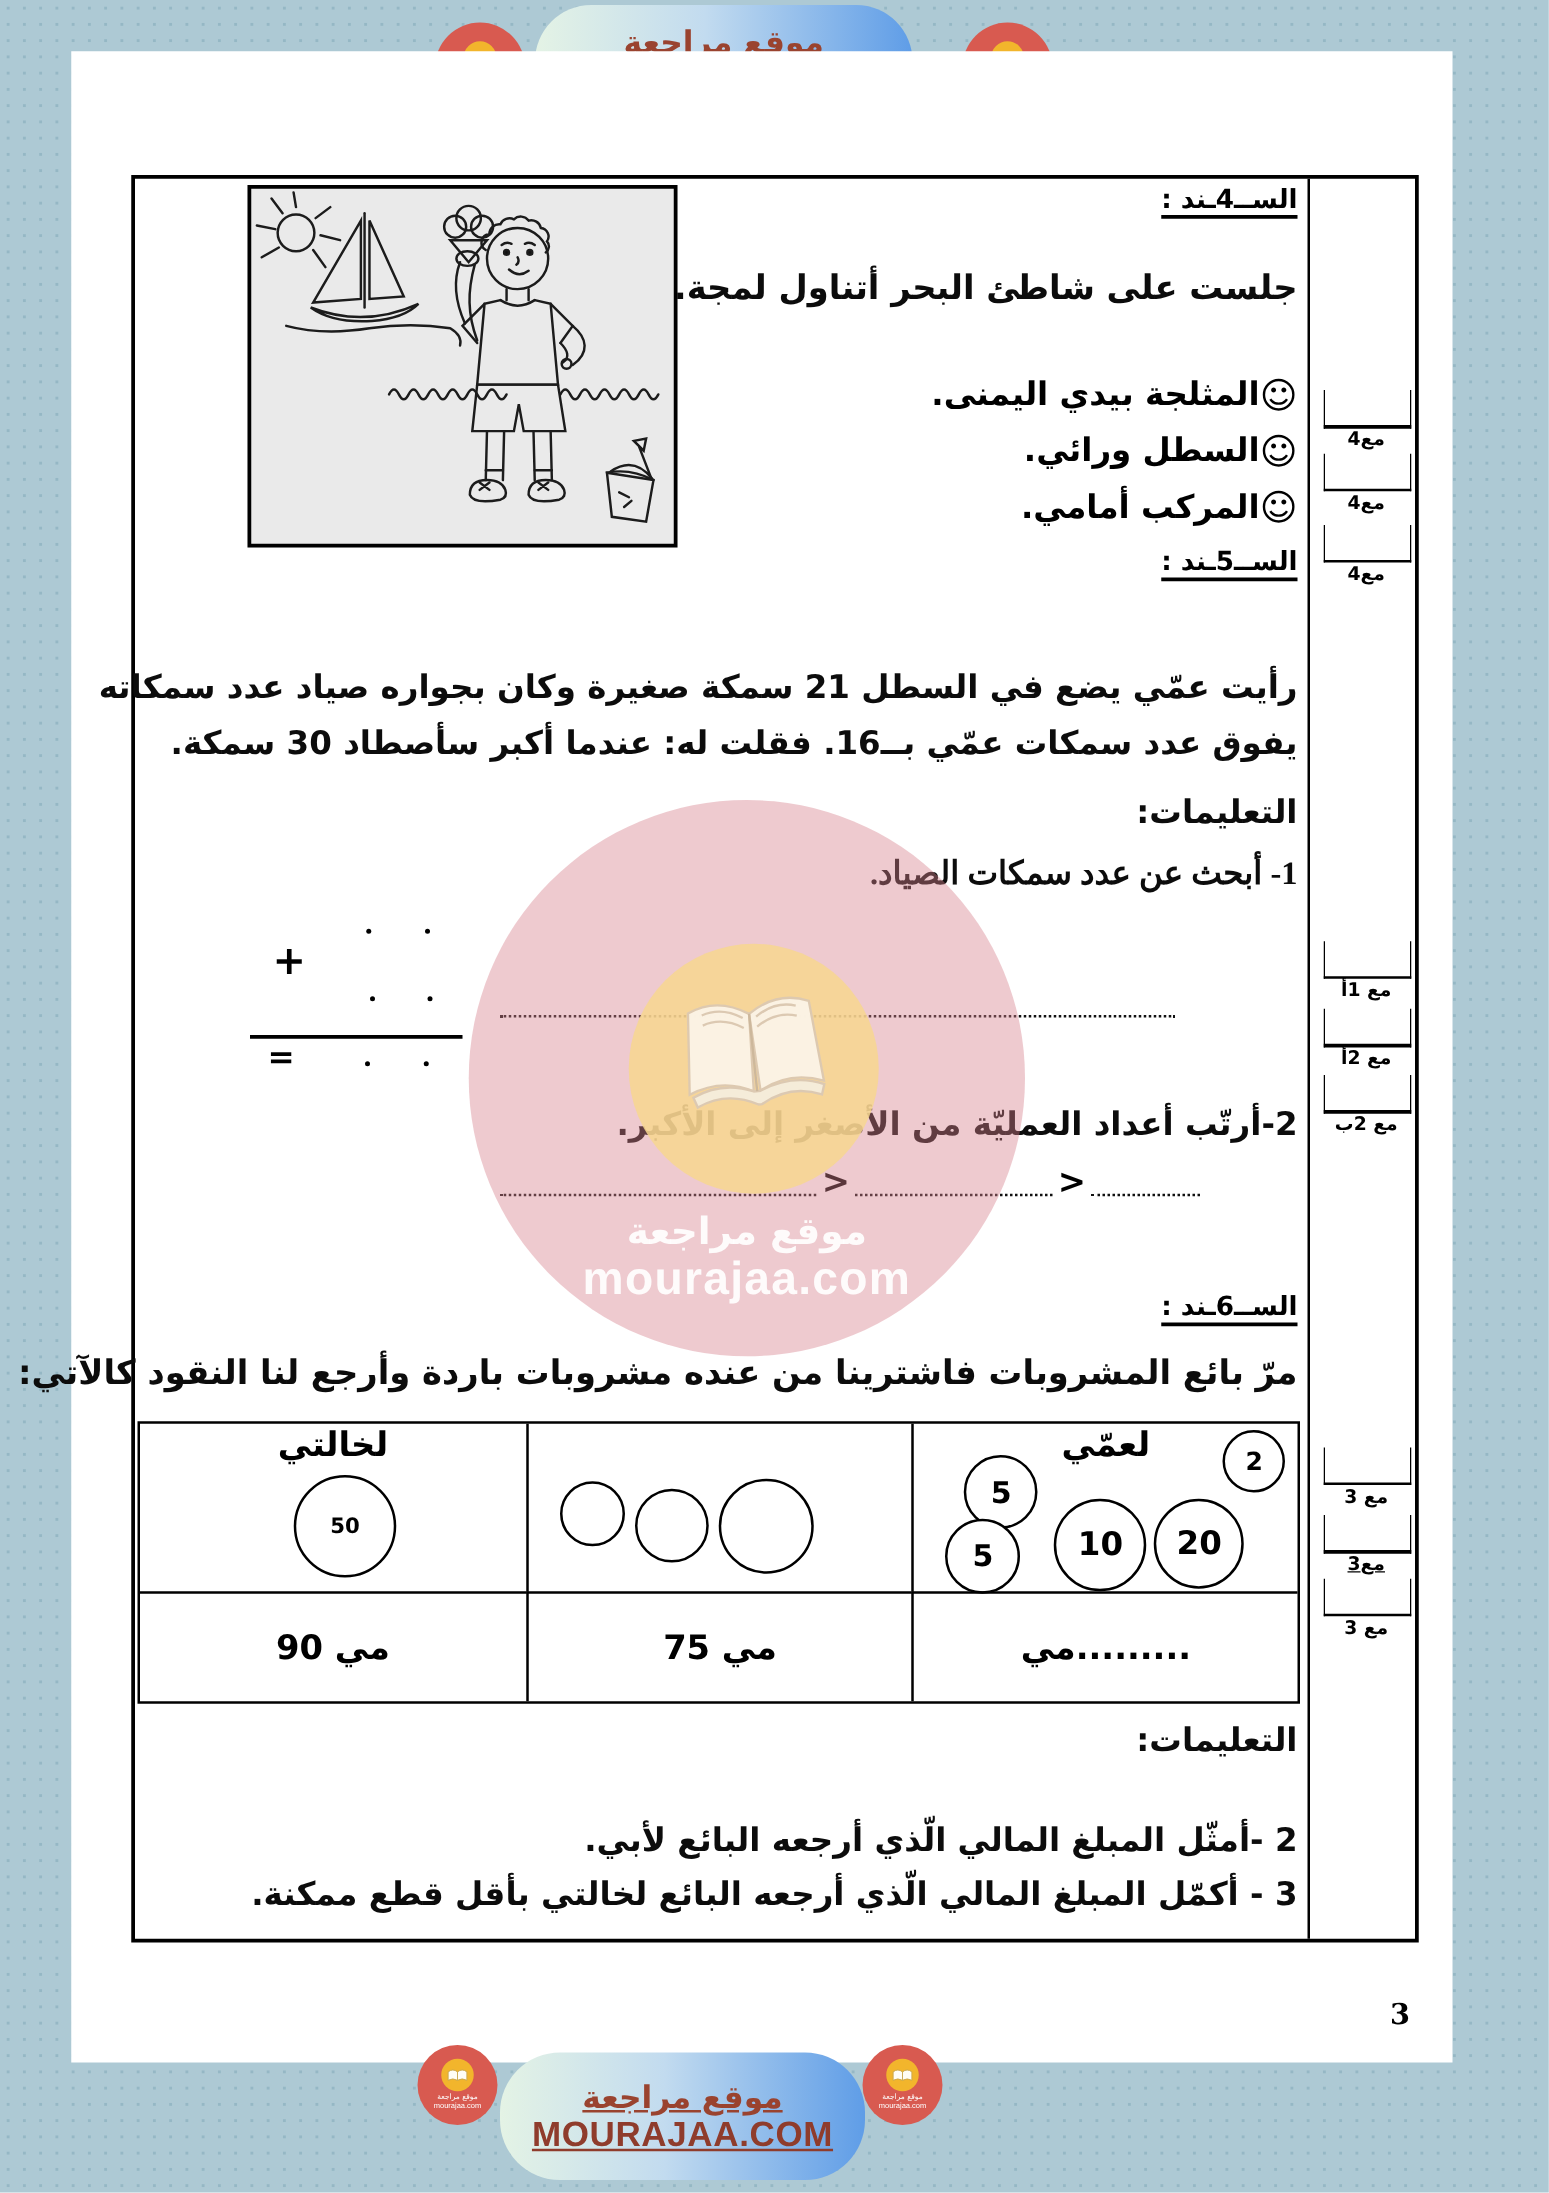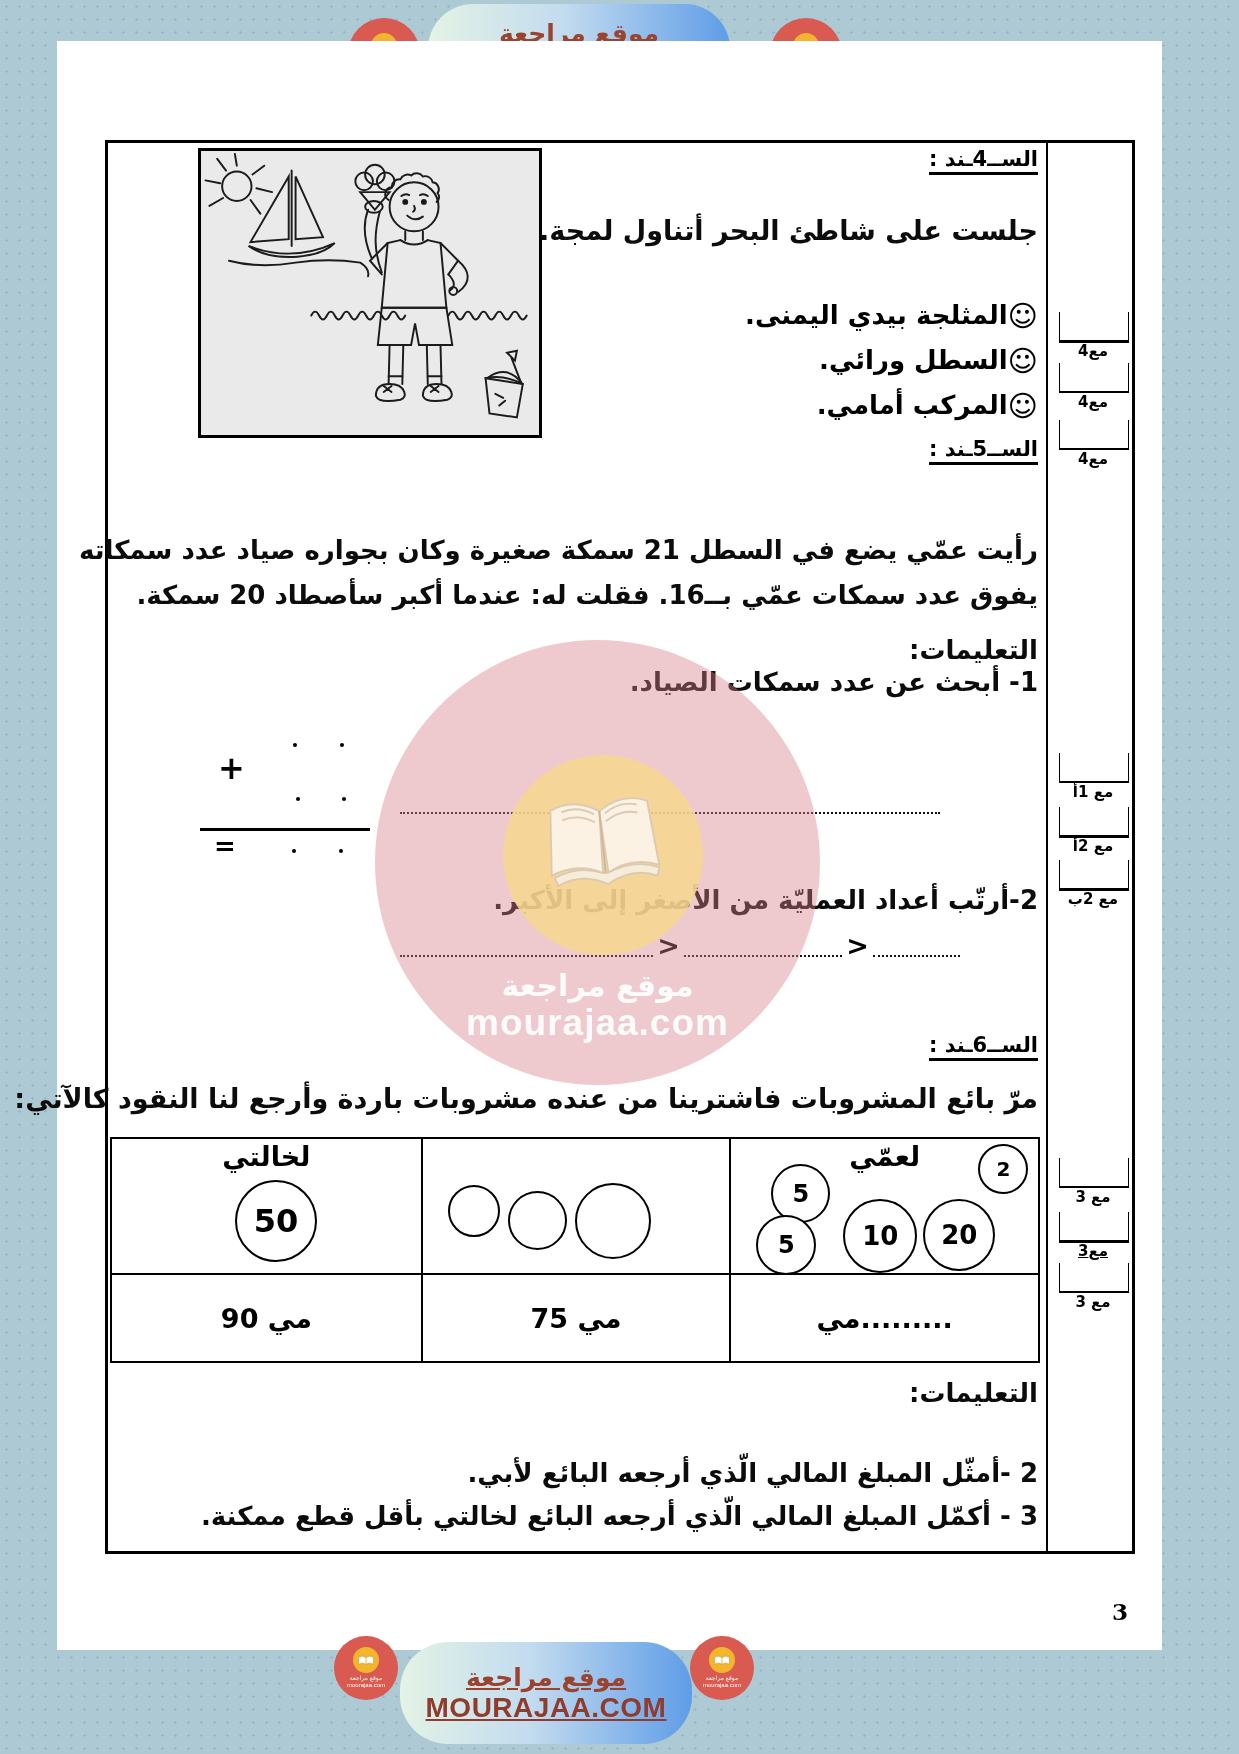--- a/index.html
+++ b/index.html
@@ -168,23 +168,23 @@
         <span class="smiley">☺</span><span>السطل ورائي.</span>
       </div>
       <div class="choice" style="top:246px;right:8px;">
         <span class="smiley">☺</span><span>المركب أمامي.</span>
       </div>
 
       <div class="heading" style="top:294px;right:8px;">
         <span>الســ5ـند :</span>
       </div>
       <div class="line" style="top:392px;right:8px;">رأيت عمّي يضع في السطل 21 سمكة صغيرة وكان بجواره صياد عدد سمكاته</div>
-      <div class="line" style="top:437px;right:8px;">يفوق عدد سمكات عمّي بــ16. فقلت له: عندما أكبر سأصطاد 20 سمكة.</div>
+      <div class="line" style="top:437px;right:8px;">يفوق عدد سمكات عمّي بــ16. فقلت له: عندما أكبر سأصطاد 30 سمكة.</div>
       <div class="line" style="top:492px;right:8px;">التعليمات:</div>
-      <div class="line" style="top:524px;right:8px;">1- أبحث عن عدد سمكات الصياد.</div>
+      <div class="line" style="top:540px;right:8px;font-family:Liberation Serif, serif;">1- أبحث عن عدد سمكات الصياد.</div>
 
       <div class="abs" style="left:92px;top:592px;width:172px;height:130px;direction:ltr;">
         <span class="abs" style="left:18px;top:14px;font-size:32px;font-weight:bold;">+</span>
         <span class="dt" style="left:93px;top:8px;"></span>
           <span class="dt" style="left:140px;top:8px;"></span>
         <span class="dt" style="left:96px;top:62px;"></span>
           <span class="dt" style="left:142px;top:62px;"></span>
         <div class="opline" style="left:0;top:93px;width:170px;height:3px;"></div>
         <span class="abs" style="left:14px;top:96px;font-size:26px;font-weight:bold;">=</span>
         <span class="dt" style="left:92px;top:114px;"></span>
@@ -218,21 +218,21 @@
           <div class="coin" style="left:192px;top:60px;width:68px;height:68px;font-size:26px;">20</div>
           <div class="coin" style="left:247px;top:5px;width:46px;height:46px;font-size:20px;">2</div>
         </div>
         <div class="mcell">
           <div class="coin" style="left:25px;top:46px;width:48px;height:48px;"></div>
           <div class="coin" style="left:85px;top:52px;width:55px;height:55px;"></div>
           <div class="coin" style="left:152px;top:44px;width:72px;height:72px;"></div>
         </div>
         <div class="mcell">
           <div class="colhead">لخالتي</div>
-          <div class="coin" style="left:123px;top:41px;width:78px;height:78px;font-size:32px;">50</div>
+          <div class="coin" style="left:123px;top:41px;width:78px;height:78px;font-size:17px;">50</div>
         </div>
 
         <div class="mcell mrow2">.........مي</div>
         <div class="mcell mrow2">مي 75</div>
         <div class="mcell mrow2">مي 90</div>
       </div>
 
       <div class="line" style="top:1235px;right:8px;">التعليمات:</div>
       <div class="line" style="top:1315px;right:8px;">2 -أمثّل المبلغ المالي الّذي أرجعه البائع لأبي.</div>
       <div class="line" style="top:1358px;right:8px;">3 - أكمّل المبلغ المالي الّذي أرجعه البائع لخالتي بأقل قطع ممكنة.</div>

